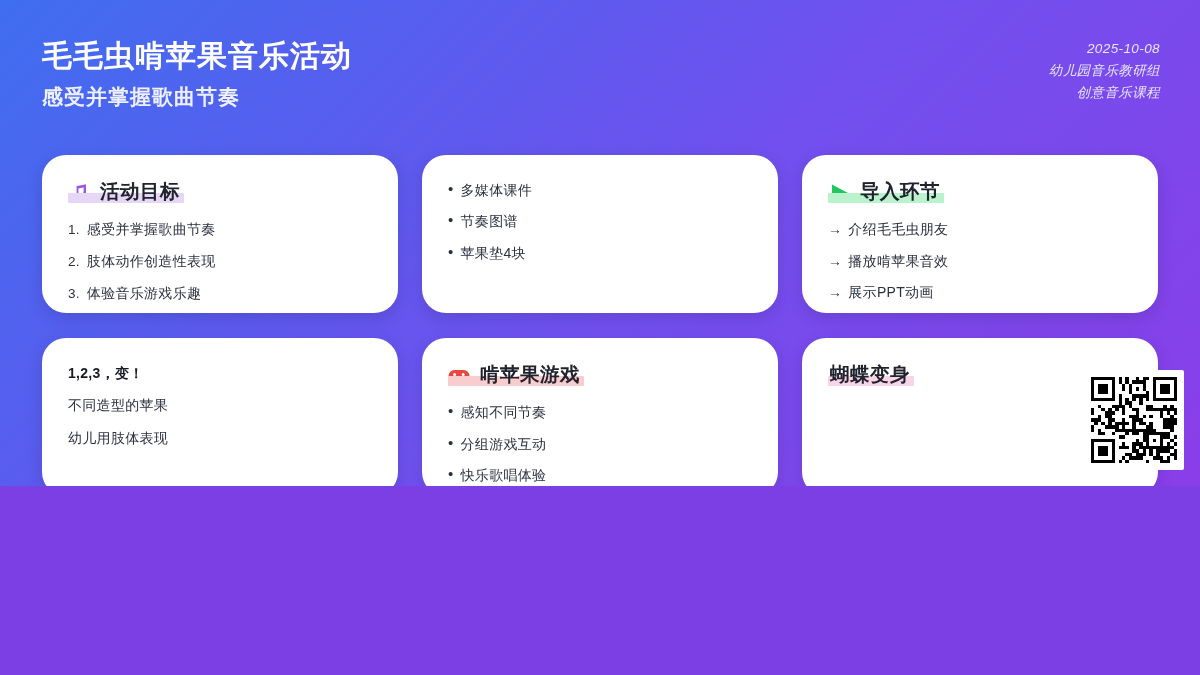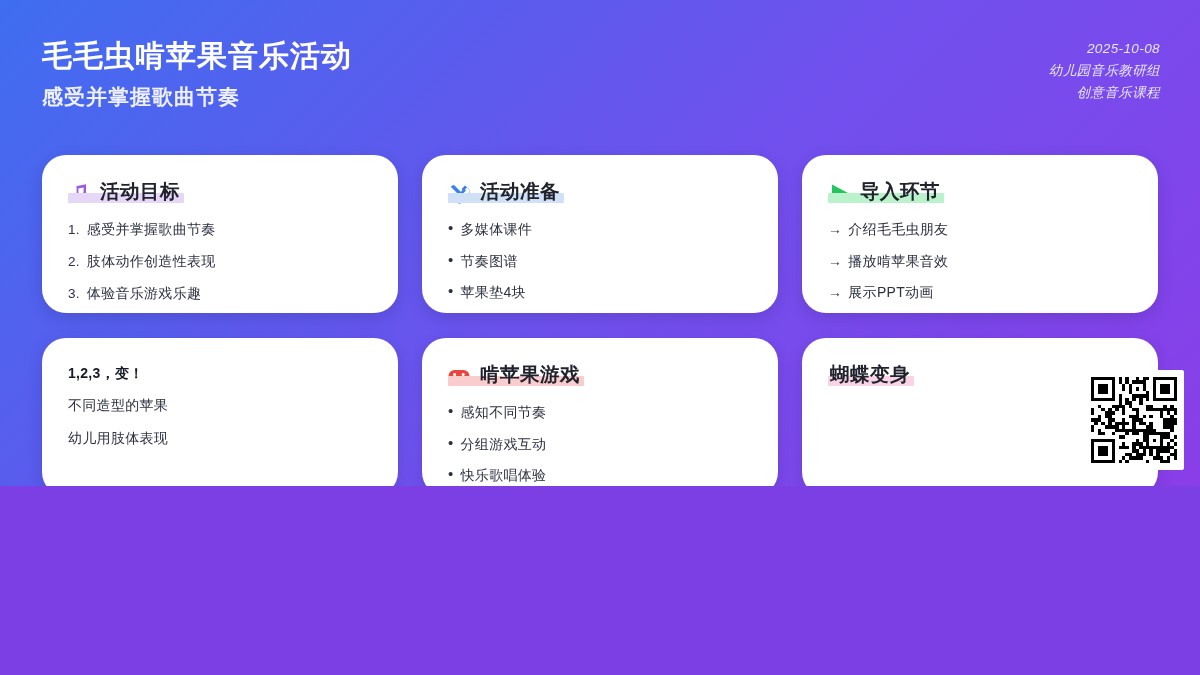--- a/index.html
+++ b/index.html
@@ -148,34 +148,20 @@
             <span class="mk">2.</span>
             <span>肢体动作创造性表现</span>
           </li>
           <li>
             <span class="mk">3.</span>
             <span>体验音乐游戏乐趣</span>
           </li>
         </ul>
       </div>
       <div class="card">
-        <div class="card-head">
-          <div class="head-wrap">
-            <span class="card-icon">
-              <svg width="22" height="22" viewBox="0 0 22 22">
-                <path d="M3 4 L6 3 L16 13 L13.5 15.5 L3.5 5.5 Z" fill="#3b82e8"></path>
-                <path d="M17 3.5 L13.5 7 L15.5 9 L19 5.5 A4 4 0 0 1 14 14 L10 18 A2 2 0 1 0 13 21 L17 17 A7 7 0 0 0 21 7 Z" fill="#3b82e8"></path>
-                <circle cx="5" cy="18.5" r="2.6" fill="#3b82e8"></circle>
-                <path d="M6.4 16.6 L16 6.5 L18 8.5 L8.4 18.6 Z" fill="#3b82e8"></path>
-              </svg>
-            </span>
-            <span class="card-title">活动准备</span>
-            <span class="hl" style="background: rgb(207, 224, 247); width: 116px;"></span>
-          </div>
-        </div>
         <ul class="list bulleted">
           <li>
             <span class="mk">•</span>
             <span>多媒体课件</span>
           </li>
           <li>
             <span class="mk">•</span>
             <span>节奏图谱</span>
           </li>
           <li>

